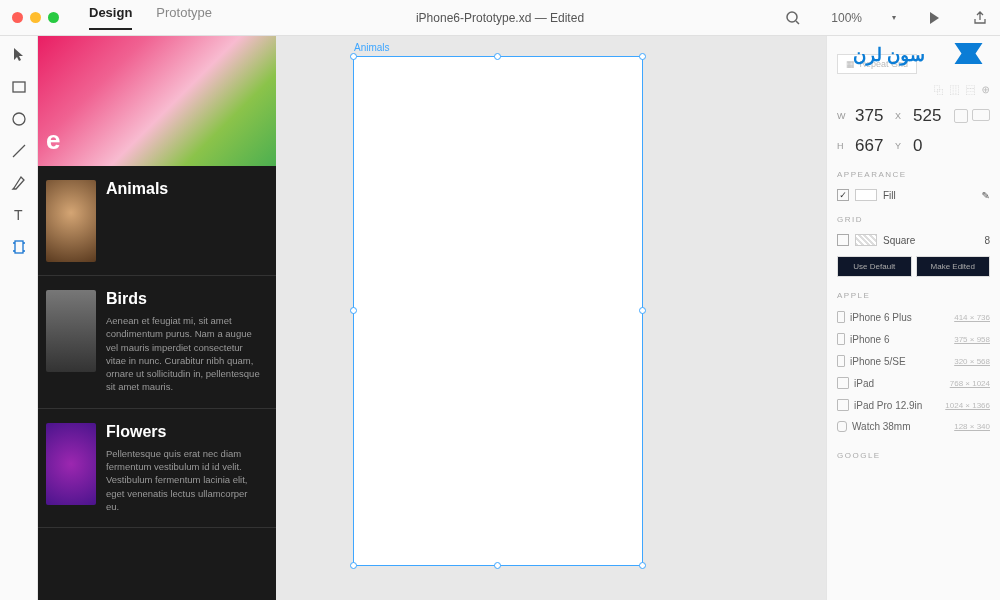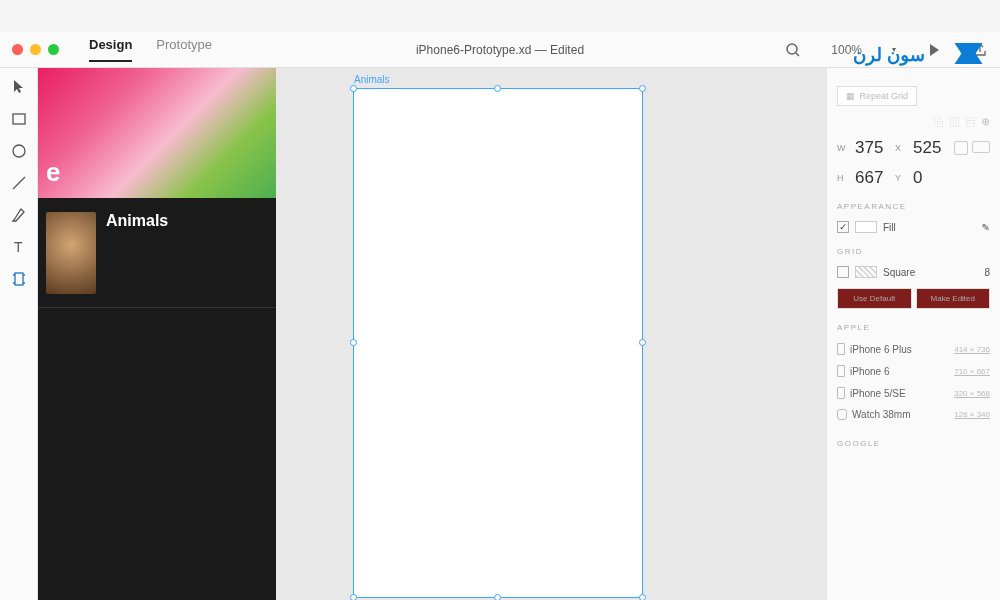--- a/index.html
+++ b/index.html
@@ -1,18 +1,18 @@
 <!DOCTYPE html>
 <html><head>
 <meta charset="utf-8">
 <style>
 * { margin: 0; padding: 0; box-sizing: border-box; font-family: -apple-system, BlinkMacSystemFont, "Segoe UI", sans-serif; }
 body { width: 1000px; height: 600px; background: #f5f5f5; overflow: hidden; position: relative; }
 
-.titlebar { height: 36px; background: #fafafa; border-bottom: 1px solid #e0e0e0; display: flex; align-items: center; padding: 0 12px; margin-top: 32px; }
+.titlebar { height: 36px; background: #fafafa; border-bottom: 1px solid #e0e0e0; display: flex; align-items: center; padding: 0 12px; }
 .traffic-lights { display: flex; gap: 7px; }
 .traffic-lights span { width: 11px; height: 11px; border-radius: 50%; }
 .tl-close { background: #ff5f57; }
 .tl-min { background: #ffbd2e; }
 .tl-max { background: #28ca42; }
 .tabs { display: flex; gap: 24px; margin-left: 30px; }
 .tab { font-size: 13px; color: #888; padding-bottom: 8px; cursor: pointer; }
 .tab.active { color: #222; font-weight: 600; border-bottom: 2px solid #222; }
 .doc-title { position: absolute; left: 50%; transform: translateX(-50%); font-size: 12px; color: #555; }
 .toolbar-right { margin-left: auto; display: flex; align-items: center; gap: 30px; color: #666; font-size: 12px; }
@@ -48,21 +48,21 @@
 .insp-row { display: flex; align-items: center; gap: 6px; margin: 10px 0; }
 .insp-row .lbl { color: #999; font-size: 9px; width: 12px; }
 .insp-row .val { font-size: 17px; color: #333; width: 34px; }
 .insp-icons { margin-left: auto; display: flex; gap: 4px; }
 .mini-icon { width: 14px; height: 14px; border: 1px solid #ccc; border-radius: 2px; cursor: pointer; }
 .section-hdr { font-size: 8px; letter-spacing: 1.5px; color: #aaa; margin: 14px 0 6px; text-transform: uppercase; }
 .swatch { width: 22px; height: 12px; background: #fff; border: 1px solid #ccc; }
 .checkbox { width: 12px; height: 12px; border: 1px solid #aaa; display: inline-flex; align-items: center; justify-content: center; font-size: 9px; }
 .checkbox.checked::after { content: "✓"; color: #333; }
 .btn-pair { display: flex; gap: 4px; margin-top: 8px; }
-.btn-small { flex: 1; border: 1px solid #ddd; padding: 5px 2px; font-size: 8px; color: #aaa; text-align: center; cursor: pointer; background: #7f1d1d; }
+.btn-small { flex: 1; border: 1px solid #ddd; padding: 5px 2px; font-size: 8px; color: #aaa; text-align: center; cursor: pointer; background: #0f172a; }
 .device-row { display: flex; justify-content: space-between; align-items: center; padding: 5px 0; cursor: pointer; }
 .device-row .dname { font-size: 10px; color: #666; display: flex; align-items: center; gap: 5px; }
 .device-row .dsize { font-size: 8px; color: #bbb; text-decoration: underline; }
 .device-icon { width: 8px; height: 12px; border: 1px solid #bbb; border-radius: 1px; }
 
 .watermark { position: absolute; top: 36px; right: 14px; width: 140px; }
 .repeat-grid-btn { border: 1px solid #ddd; padding: 4px 8px; font-size: 9px; color: #bbb; background: #fff; display: flex; align-items: center; gap: 5px; }
 .align-icons { display: flex; gap: 6px; margin-left: auto; }
 .align-icons span { color: #bbb; cursor: pointer; }
 </style>
@@ -148,20 +148,30 @@
   </div>
 
   <div class="canvas">
     <div class="artboard-list">
       <div class="hero-img">
         <div class="hero-title">e</div>
       </div>
       <div class="list-item">
         <div class="thumb animals"></div>
         <h3>Animals</h3>
+      </div>
+      <div class="list-item">
+        <div class="thumb birds"></div>
+        <h3>Birds</h3>
+        <p>Aenean et feugiat mi, sit amet condimentum purus. Nam a augue vel mauris imperdiet consectetur vitae in nunc. Curabitur nibh quam, ornare ut sollicitudin in, pellentesque sit amet mauris.</p>
+      </div>
+      <div class="list-item">
+        <div class="thumb flowers"></div>
+        <h3>Flowers</h3>
+        <p>Pellentesque quis erat nec diam fermentum vestibulum id id velit. Vestibulum fermentum lacinia elit, eget venenatis lectus ullamcorper eu.</p>
       </div>
     </div>
 
     <div class="artboard-new">
       <div class="artboard-label">Animals</div>
       <span class="handle h-tl"></span>
       <span class="handle h-tm"></span>
       <span class="handle h-tr"></span>
       <span class="handle h-ml"></span>
       <span class="handle h-mr"></span>
@@ -229,28 +239,42 @@
           <span class="device-icon"></span>
           <span>iPhone 6 Plus</span>
         </span>
         <span class="dsize">414 × 736</span>
       </div>
     <div class="device-row">
         <span class="dname">
           <span class="device-icon"></span>
           <span>iPhone 6</span>
         </span>
-        <span class="dsize">710 × 667</span>
+        <span class="dsize">375 × 958</span>
       </div>
     <div class="device-row">
         <span class="dname">
           <span class="device-icon"></span>
           <span>iPhone 5/SE</span>
         </span>
         <span class="dsize">320 × 568</span>
+      </div>
+    <div class="device-row">
+        <span class="dname">
+          <span class="device-icon" style="width:12px"></span>
+          <span>iPad</span>
+        </span>
+        <span class="dsize">768 × 1024</span>
+      </div>
+    <div class="device-row">
+        <span class="dname">
+          <span class="device-icon" style="width:12px"></span>
+          <span>iPad Pro 12.9in</span>
+        </span>
+        <span class="dsize">1024 × 1366</span>
       </div>
     <div class="device-row">
         <span class="dname">
           <span class="device-icon" style="width:10px;height:11px;border-radius:3px"></span>
           <span>Watch 38mm</span>
         </span>
         <span class="dsize">128 × 340</span>
       </div>
 
     <div class="section-hdr">GOOGLE</div>

